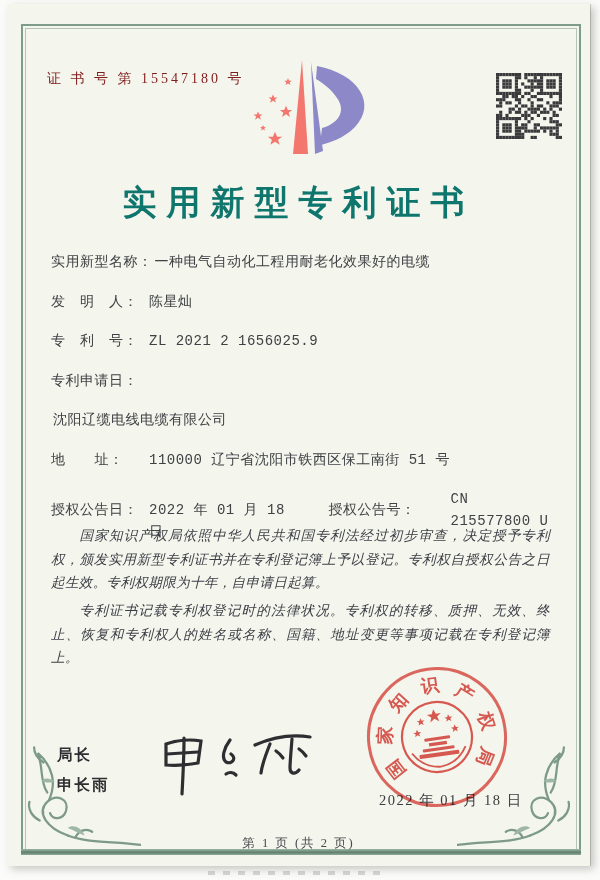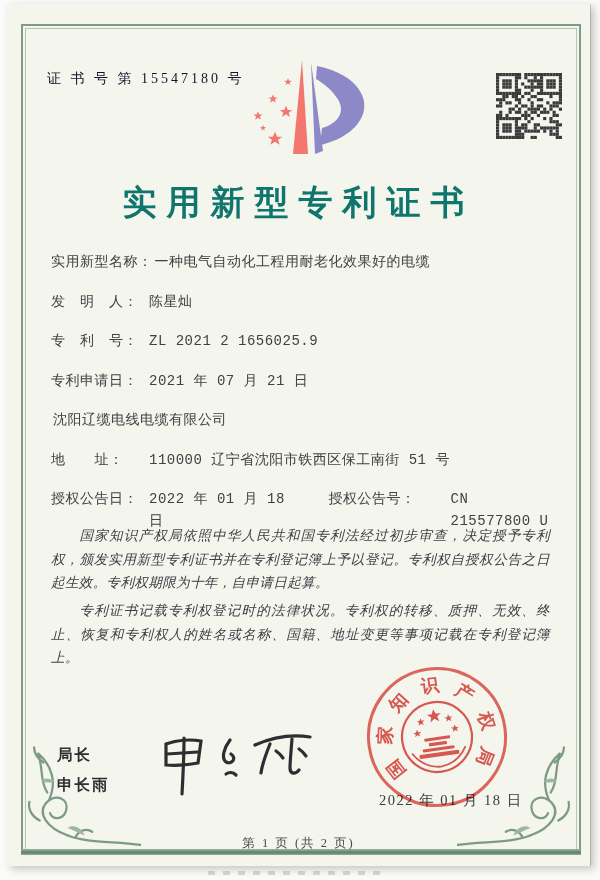--- a/index.html
+++ b/index.html
@@ -19,35 +19,35 @@
     border:2px solid #7f9c88;
   }
   .frame-inner{
     position:absolute;inset:2px;border:1px solid #b3c6b6;
   }
   .bottom-band{
     position:absolute;left:14px;top:845px;width:560px;height:6px;
     background:linear-gradient(#9cb6a3,#5f806c 55%,#8fa994);
   }
   .cert-no{
-    position:absolute;left:40px;top:66px;font-size:14px;letter-spacing:3px;color:#0f172a;
+    position:absolute;left:40px;top:66px;font-size:14px;letter-spacing:3px;color:#7f1d1d;
   }
   .logo{position:absolute;left:226px;top:50px;width:150px;height:108px;}
   .qr{position:absolute;left:489px;top:69px;width:66px;height:66px;}
   .page-title{
     position:absolute;left:0;top:176px;width:100%;text-align:center;
     font-size:34px;font-weight:600;letter-spacing:10px;color:#0f766e;
   }
   .fields{
     position:absolute;left:44px;right:36px;top:247px;font-size:14px;color:#3f4145;font-family:Liberation Mono, monospace;
   }
   .row{display:flex;align-items:baseline;margin-bottom:17.5px;line-height:22px;letter-spacing:.5px;}
   .row .lbl{flex:0 0 auto;min-width:96px;}
   .row .val{margin-left:2px;}
-  .pair2{margin-left:34px;display:flex;align-items:flex-start;gap:24px;}
+  .pair2{margin-left:34px;display:flex;align-items:center;gap:24px;}
   .paragraphs{
     position:absolute;left:44px;right:40px;top:516px;
     font-size:13.6px;line-height:1.74;color:#3c3e46;
     text-align:justify;font-style:italic;
   }
   .paragraphs p{margin:4px 0 2px 0;text-indent:2.1em;letter-spacing:.3px;}
   .signatory{
     position:absolute;left:50px;top:736px;font-family:Liberation Serif, serif;
     font-size:15.5px;font-weight:600;color:#2e2e32;line-height:30px;letter-spacing:2px;
   }
@@ -360,21 +360,20 @@
     <div class="row">
       <span class="lbl">发　明　人：</span>
       <span class="val">陈星灿</span>
     </div>
     <div class="row">
       <span class="lbl">专　利　号：</span>
       <span class="val">ZL 2021 2 1656025.9</span>
     </div>
     <div class="row">
       <span class="lbl">专利申请日：</span>
-      <span class="val">2021 年 07 月 21 日</span>
     </div>
     <div class="row">
       <span class="val">沈阳辽缆电线电缆有限公司</span>
     </div>
     <div class="row">
       <span class="lbl">地　　址：</span>
       <span class="val">110000 辽宁省沈阳市铁西区保工南街 51 号</span>
     </div>
     <div class="row">
       <span class="lbl">授权公告日：</span>

